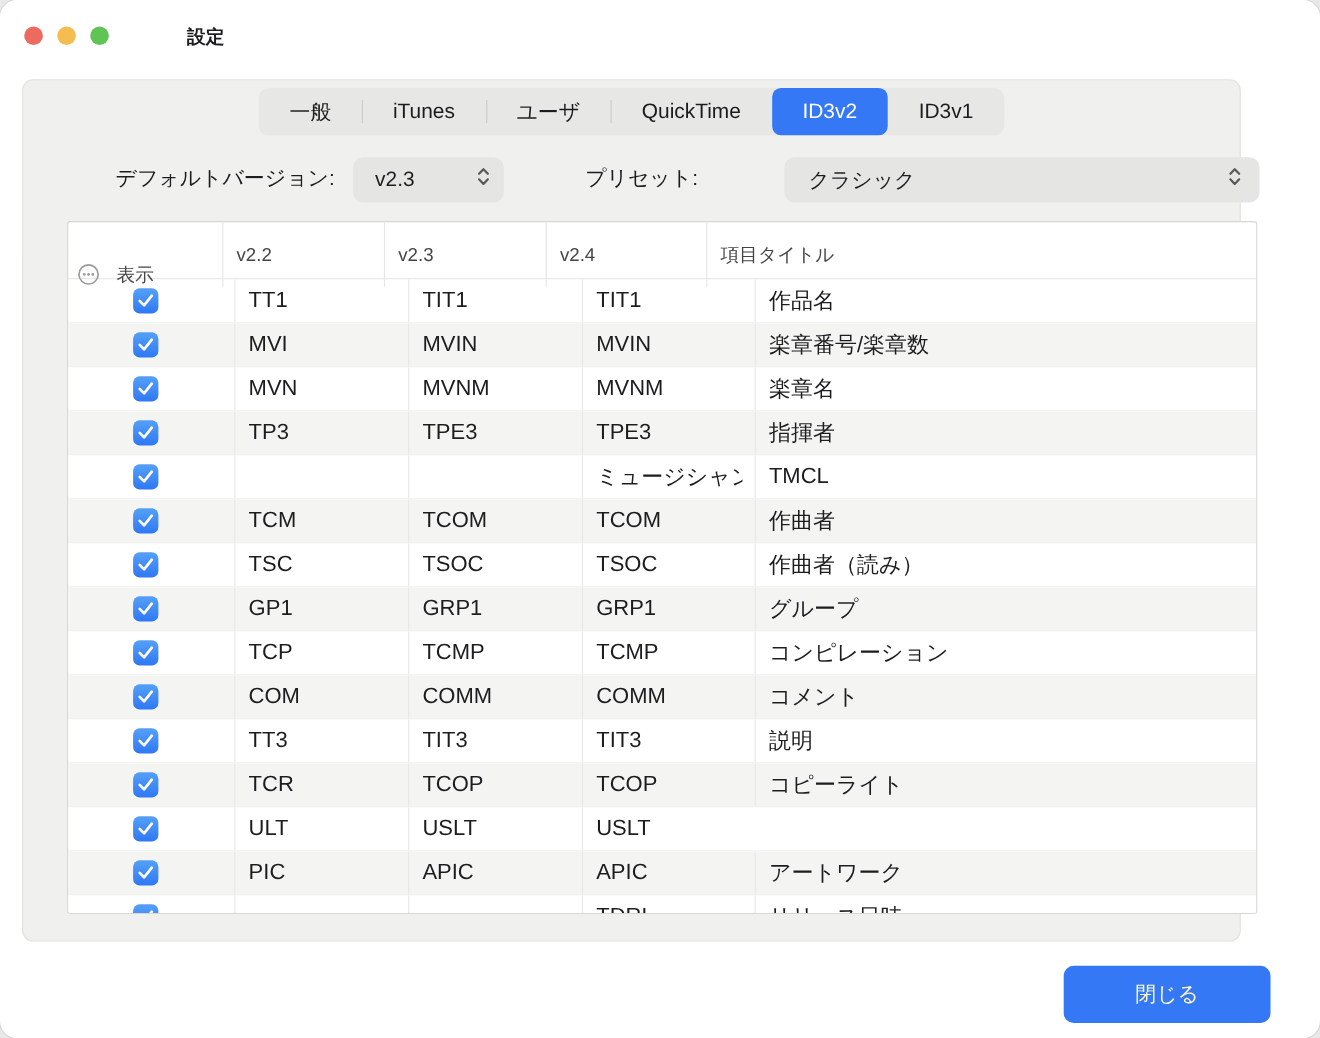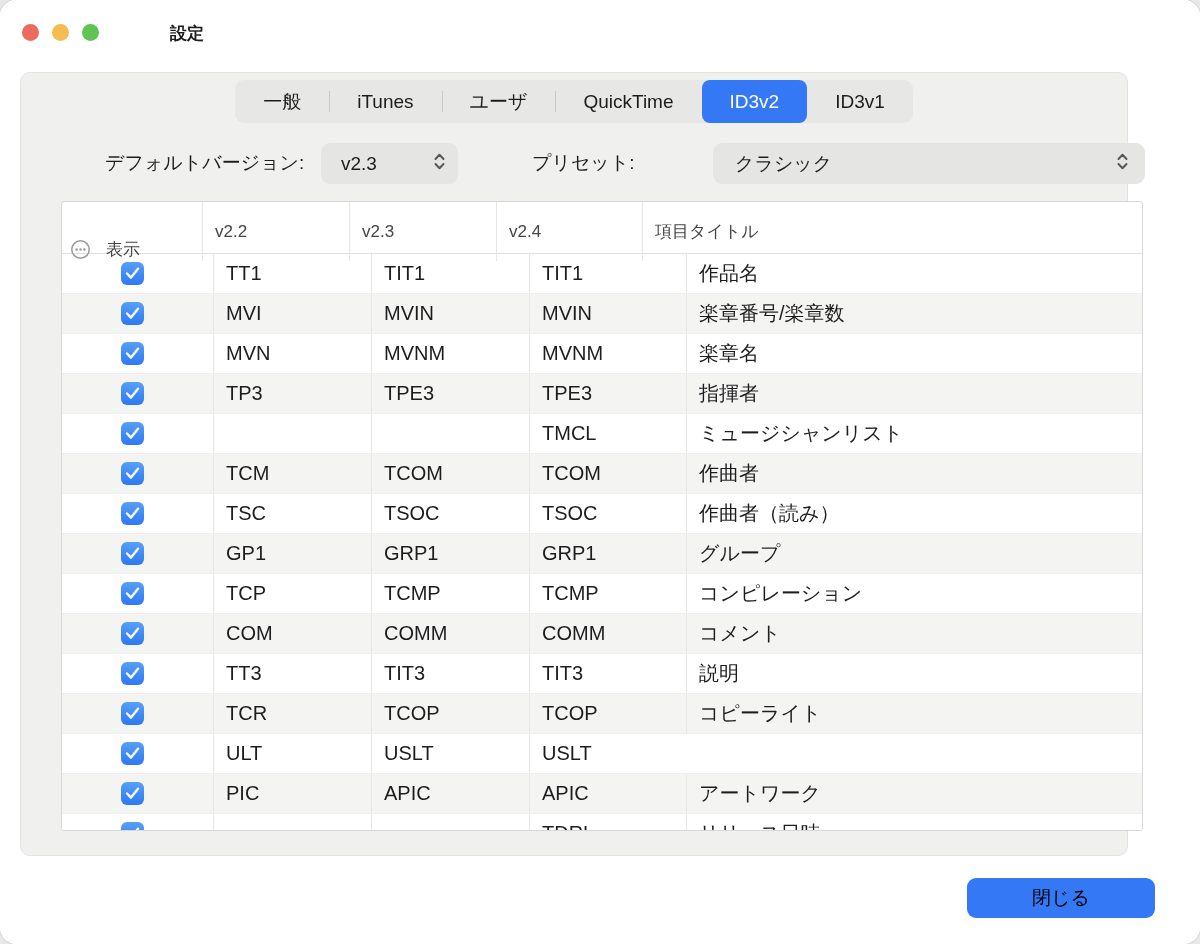--- a/index.html
+++ b/index.html
@@ -58,22 +58,22 @@
   .checkbox {
     width:23px; height:23px; border-radius:6px;
     background:#d9d9d7; display:flex; align-items:center; justify-content:center;
   }
   .checkbox.checked { background:linear-gradient(#56a0f8, #2e78f4); }
   .checkbox svg { display:none; }
   .checkbox.checked svg { display:block; }
   .ellipsis-btn { display:flex; align-items:center; cursor:default; }
   
   .close-btn {
-    position:absolute; left:967px; top:878px; width:188px; height:40px;
-    background:var(--accent,#3478f6); color:#000000; font-size:19px; font-weight:500;
+    position:absolute; left:967px; top:878px; width:188px; height:52px;
+    background:var(--accent,#3478f6); color:#fef9c3; font-size:19px; font-weight:500;
     border:none; border-radius:9px; font-family:inherit; cursor:default;
   }
 </style>
 </head>
 <body>
 
 <div class="window">
 
   <div class="titlebar">
     <div class="traffic">
@@ -205,22 +205,22 @@
           <div class="trow">
     <div class="cell cell-check">
       <span class="checkbox checked">
         <svg width="15" height="13" viewBox="0 0 15 13">
           <polyline points="2,6.5 6,10.6 13,1.8" fill="none" stroke="#ffffff" stroke-width="2.4" stroke-linecap="round" stroke-linejoin="round"></polyline>
         </svg>
       </span>
     </div>
     <div class="cell"></div>
     <div class="cell"></div>
+    <div class="cell">ミュージシャンリスト</div>
     <div class="cell">TMCL</div>
-    <div class="cell">ミュージシャンリスト</div>
   </div>
           <div class="trow alt">
     <div class="cell cell-check">
       <span class="checkbox checked">
         <svg width="15" height="13" viewBox="0 0 15 13">
           <polyline points="2,6.5 6,10.6 13,1.8" fill="none" stroke="#ffffff" stroke-width="2.4" stroke-linecap="round" stroke-linejoin="round"></polyline>
         </svg>
       </span>
     </div>
     <div class="cell">TCM</div>

